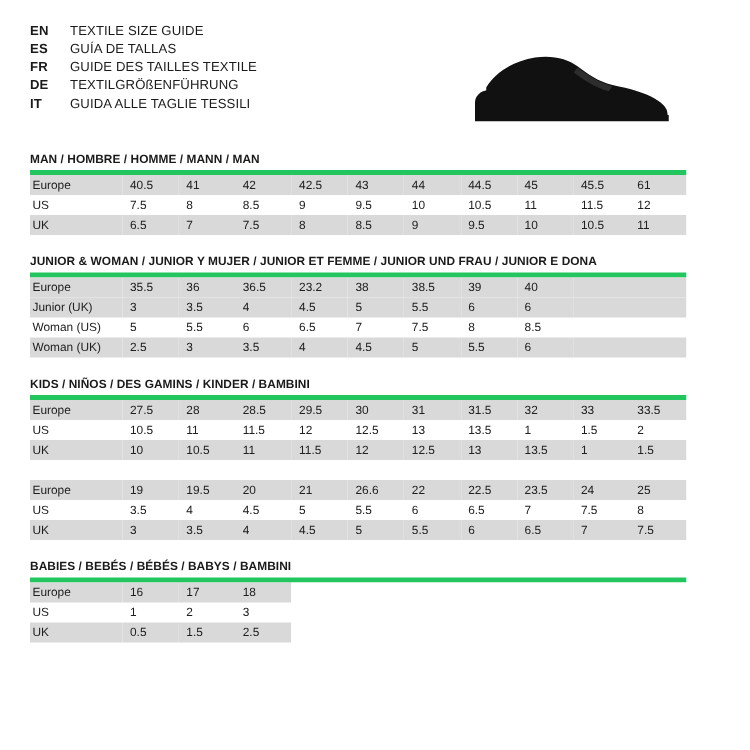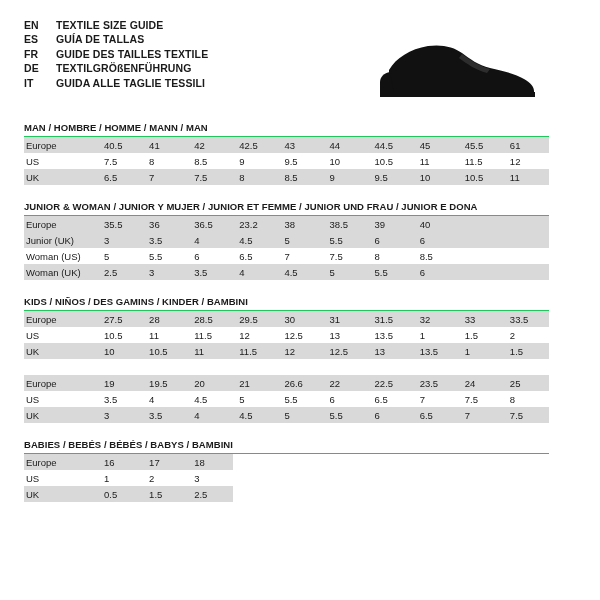--- a/index.html
+++ b/index.html
@@ -34,21 +34,21 @@
     line-height: 14.4px;
     padding: 0;
     vertical-align: top;
     letter-spacing: 0.1px;
   }
   .lang-code {
     width: 32px;
     font-weight: bold;
   }
   .lang-title {
-    font-weight: bold;
+    font-weight: normal;
     white-space: nowrap;
   }
 
   .shoe-wrap {
     width: 175px;
     height: 72px;
     margin-right: 8px;
     margin-top: 16px;
   }
   .shoe-wrap svg { display: block; }
@@ -62,21 +62,21 @@
 
   
   .group {
     margin-top: 16px;
   }
   .group-title {
     font-size: 9.5px;
     font-weight: bold;
     letter-spacing: 0.05px;
     padding-bottom: 3px;
-    border-bottom: 1px solid #22c55e;
+    border-bottom: 4px solid #22c55e;
     margin-bottom: 0;
   }
   table.sizes {
     border-collapse: collapse;
     width: 100%;
     table-layout: fixed;
   }
   table.sizes td {
     font-size: 9.5px;
     line-height: 11px;

